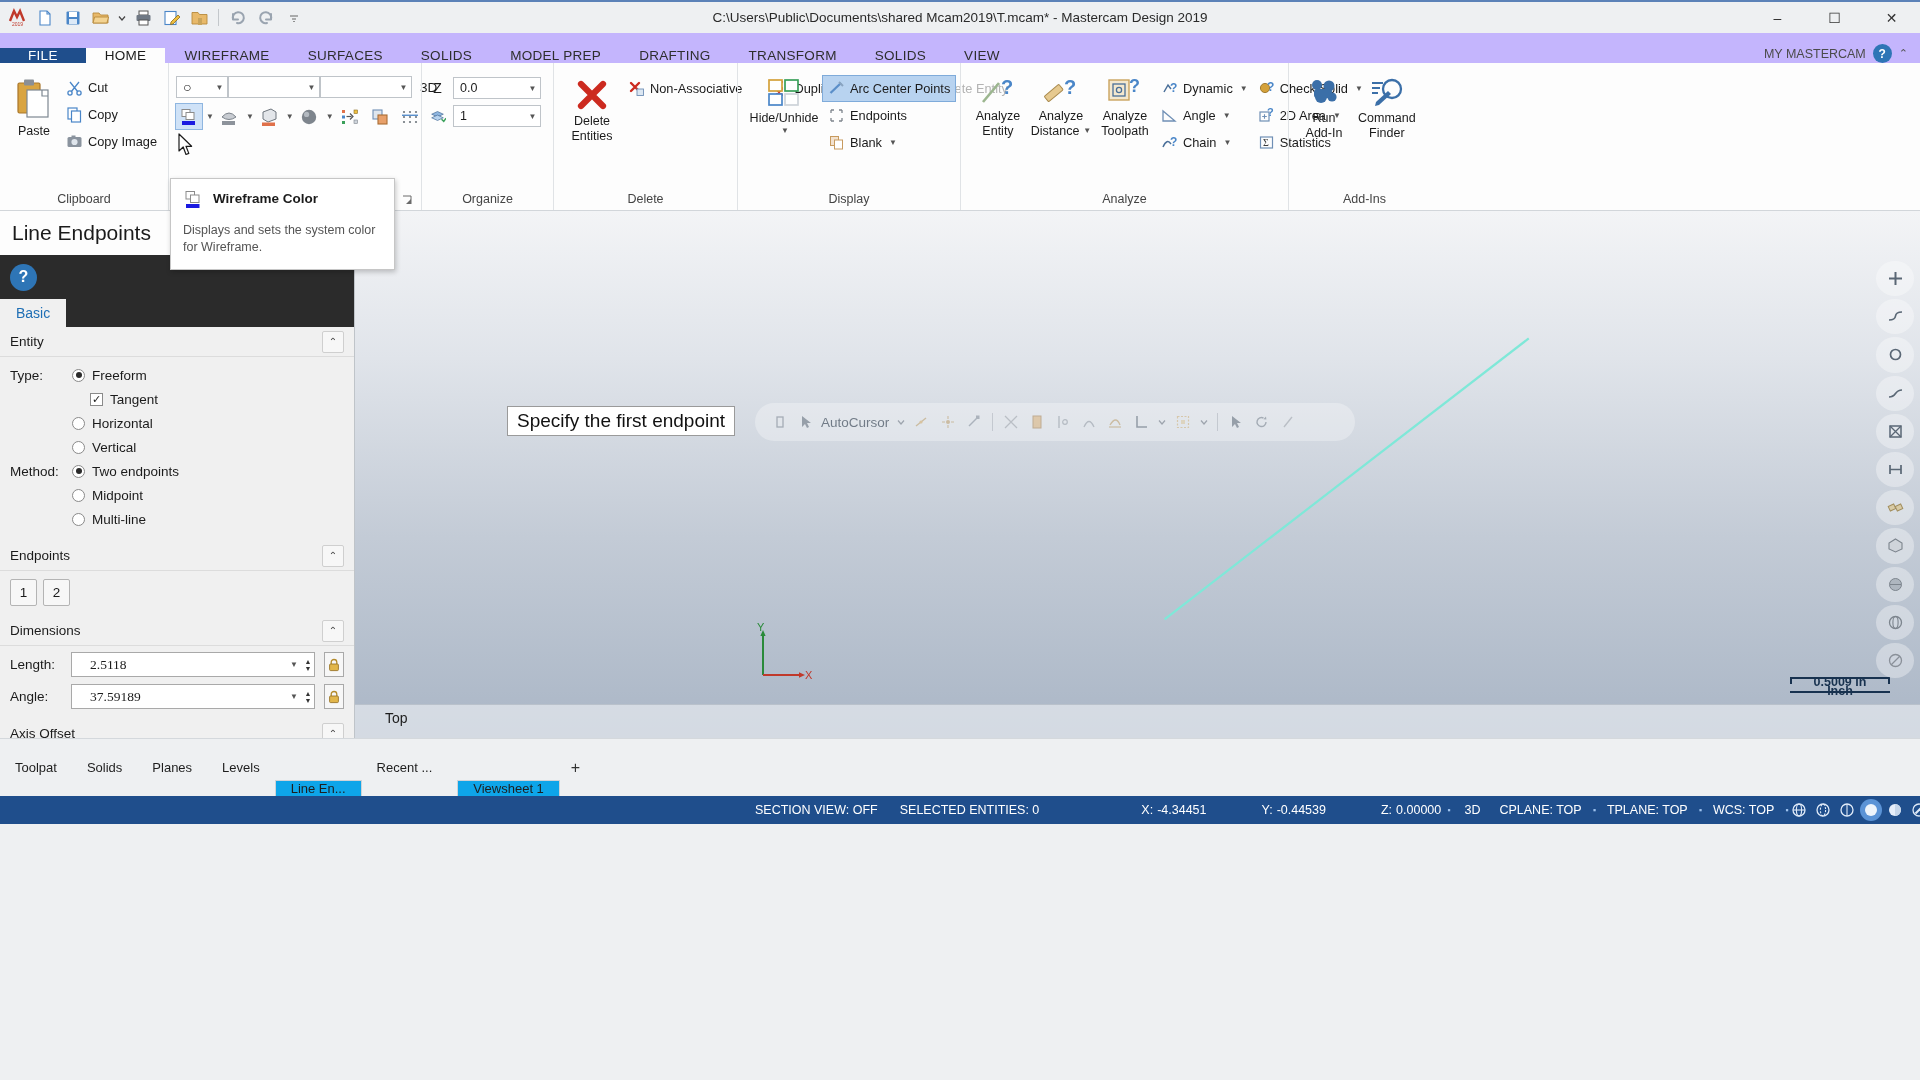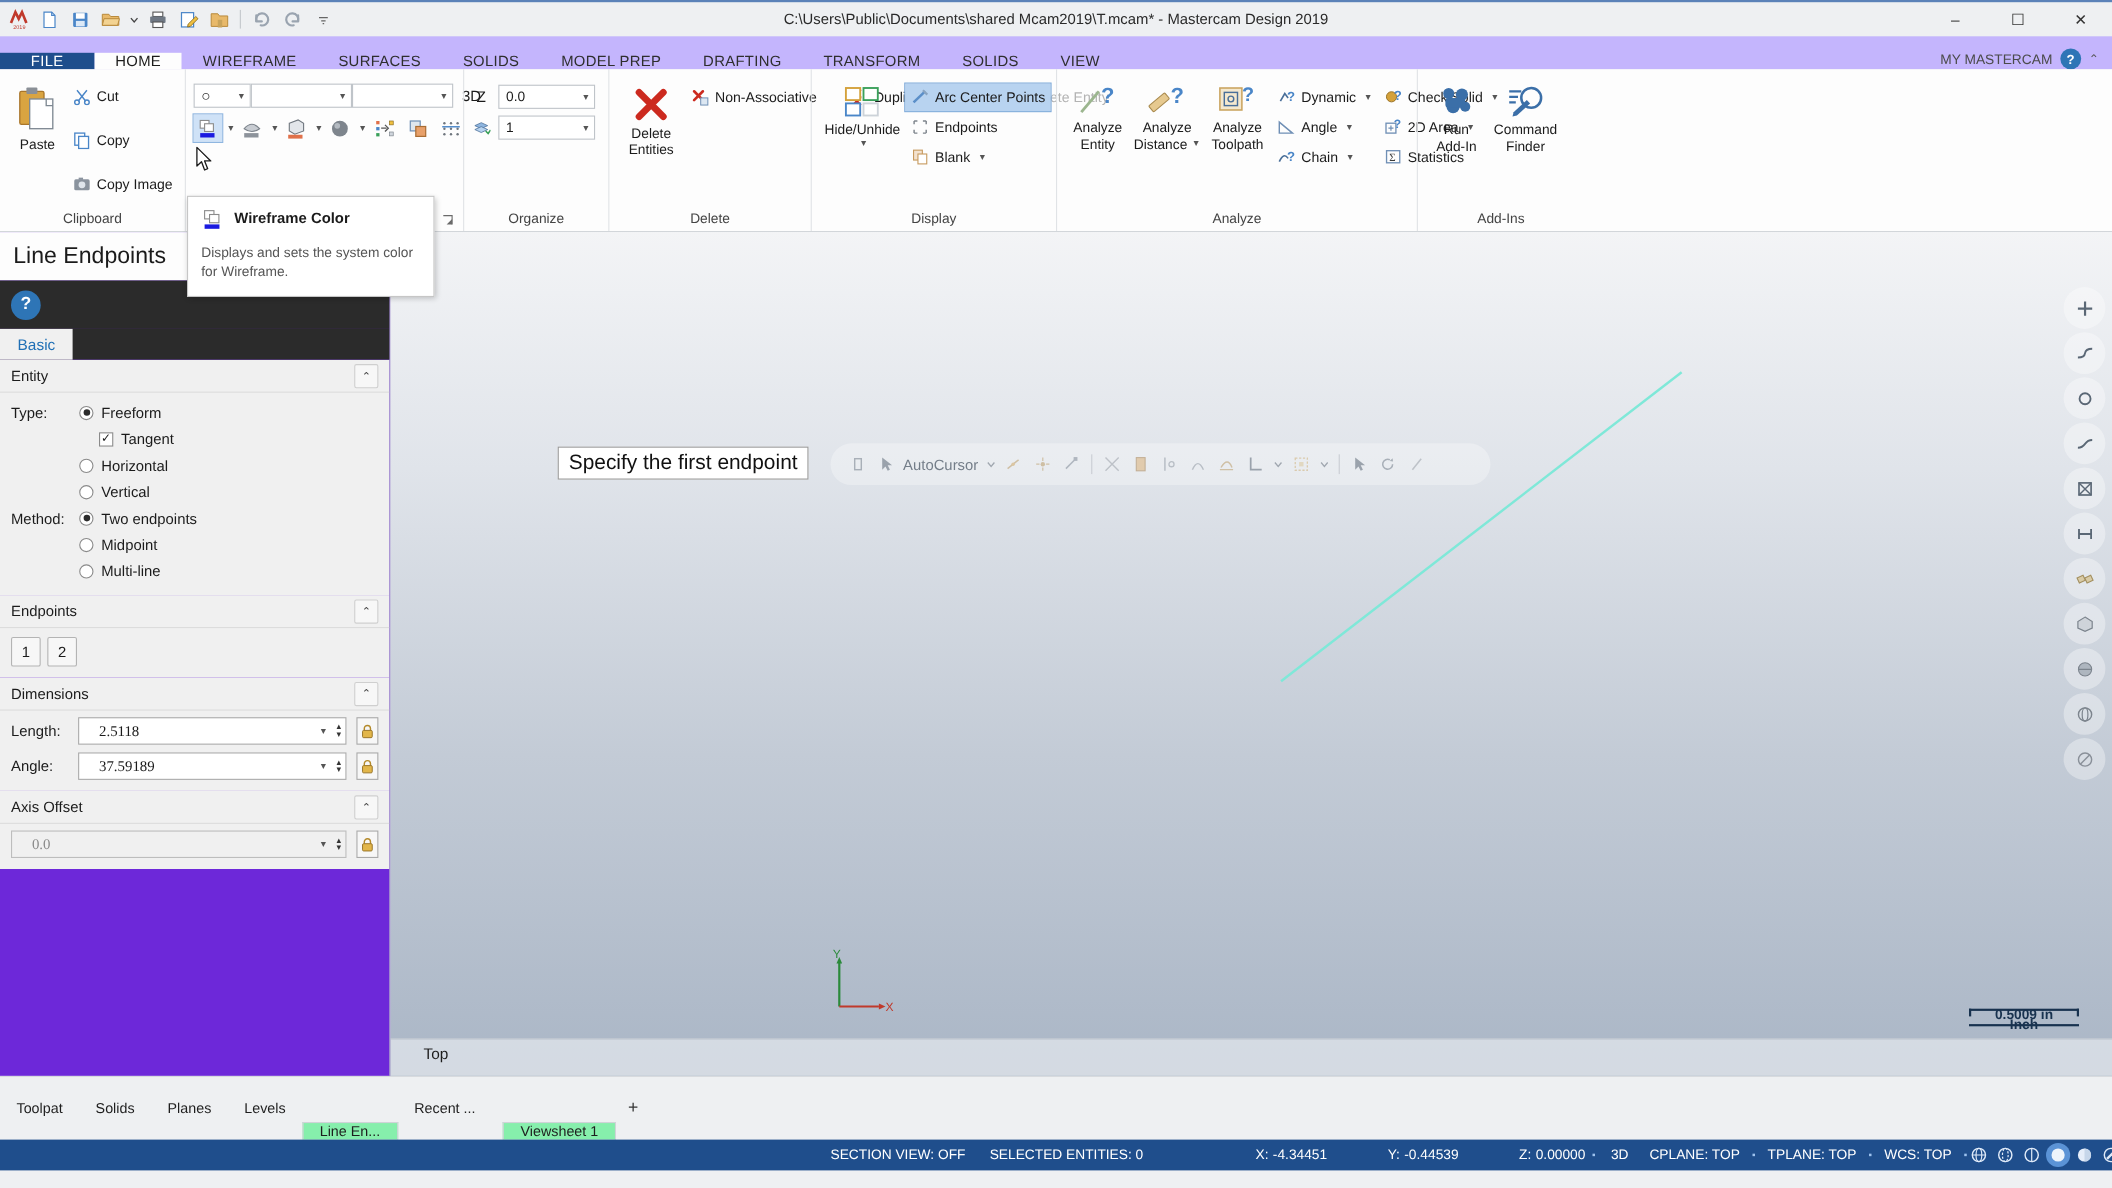--- a/index.html
+++ b/index.html
@@ -4,21 +4,21 @@
 <style>
   * { box-sizing: border-box; margin:0; padding:0; }
   html,body { width:1920px; height:1080px; overflow:hidden; }
   body {
     font-family: "Liberation Sans", sans-serif;
     font-size: 13px;
     color:#1b1b1b;
     background:#eef0f2;
     -webkit-font-smoothing: antialiased;
   }
-  .app { position:relative; width:1920px; height:1064px; display:flex; flex-direction:column; }
+  .app { position:relative; width:1920px; height:824px; display:flex; flex-direction:column; }
 
   
   .titlebar {
     height:33px; background:#eef0f2; display:flex; align-items:center;
     border-top:2px solid #5b82b8; position:relative; flex:0 0 33px;
   }
   .qat { display:flex; align-items:center; gap:2px; padding-left:4px; }
   .qat-ico {
     width:26px; height:26px; display:flex; align-items:center; justify-content:center;
     position:relative;
@@ -227,21 +227,21 @@
   }
 
   
   .bottabs {
     flex:0 0 30px; background:#eef0f2; display:flex; align-items:stretch;
     border-top:1px solid #d4d8dc;
   }
   .btab {
     padding:0 15px; display:flex; align-items:center; font-size:13px; color:#1e1e1e;
   }
-  .btab.active { background:#86efac; border:1px solid #cfd3d7; border-bottom:none;margin-top:41px; }
+  .btab.active { background:#0ea5e9; border:1px solid #cfd3d7; border-bottom:none;margin-top:41px; }
   .btab.plus { font-size:16px; color:#333; padding:0 11px; }
 
   
   .statusbar {
     flex:0 0 28px; background:#1f4e8c; display:flex; align-items:center;
     color:#fff; font-size:12.5px; padding:0 24px; gap:0;
   }
   .sb-item { padding:0 11px; white-space:nowrap; }
   .sb-dot { color:#9ec3ef; font-size:9px; }
   .sb-right { margin-left:auto; display:flex; align-items:center; gap:2px; }
@@ -371,21 +371,21 @@
       <div class="rgroup-body">
         <div class="bigbtn" style="padding-top:6px">
           <svg width="38" height="44" viewBox="0 0 38 44">
             <rect x="3" y="6" width="22" height="30" rx="1.5" fill="#d9a441" stroke="#a9762a" stroke-width="1.2"></rect>
             <rect x="9" y="2.5" width="10" height="6" rx="1" fill="#8a8f96"></rect>
             <rect x="12" y="13" width="21" height="27" fill="#fff" stroke="#7d8791" stroke-width="1.2"></rect>
             <path d="M27 13v6h6" fill="none" stroke="#7d8791" stroke-width="1.2"></path>
           </svg>
           <span class="lbl">Paste</span>
         </div>
-        <div style="display:flex;flex-direction:column;gap:15px;padding-top:4px">
+        <div style="display:flex;flex-direction:column;gap:2px;padding-top:4px">
           <div class="smallbtn">
             <svg width="17" height="17" viewBox="0 0 17 17">
                 <path d="M4 3 L12 13 M13 3 L5 13" stroke="#4a86c8" stroke-width="1.3" fill="none"></path>
                 <circle cx="4" cy="14" r="2.1" fill="none" stroke="#4a86c8" stroke-width="1.3"></circle>
                 <circle cx="13" cy="14" r="2.1" fill="none" stroke="#4a86c8" stroke-width="1.3"></circle>
               </svg>
             <span>Cut</span>
           </div>
           <div class="smallbtn">
             <svg width="17" height="17" viewBox="0 0 17 17">

